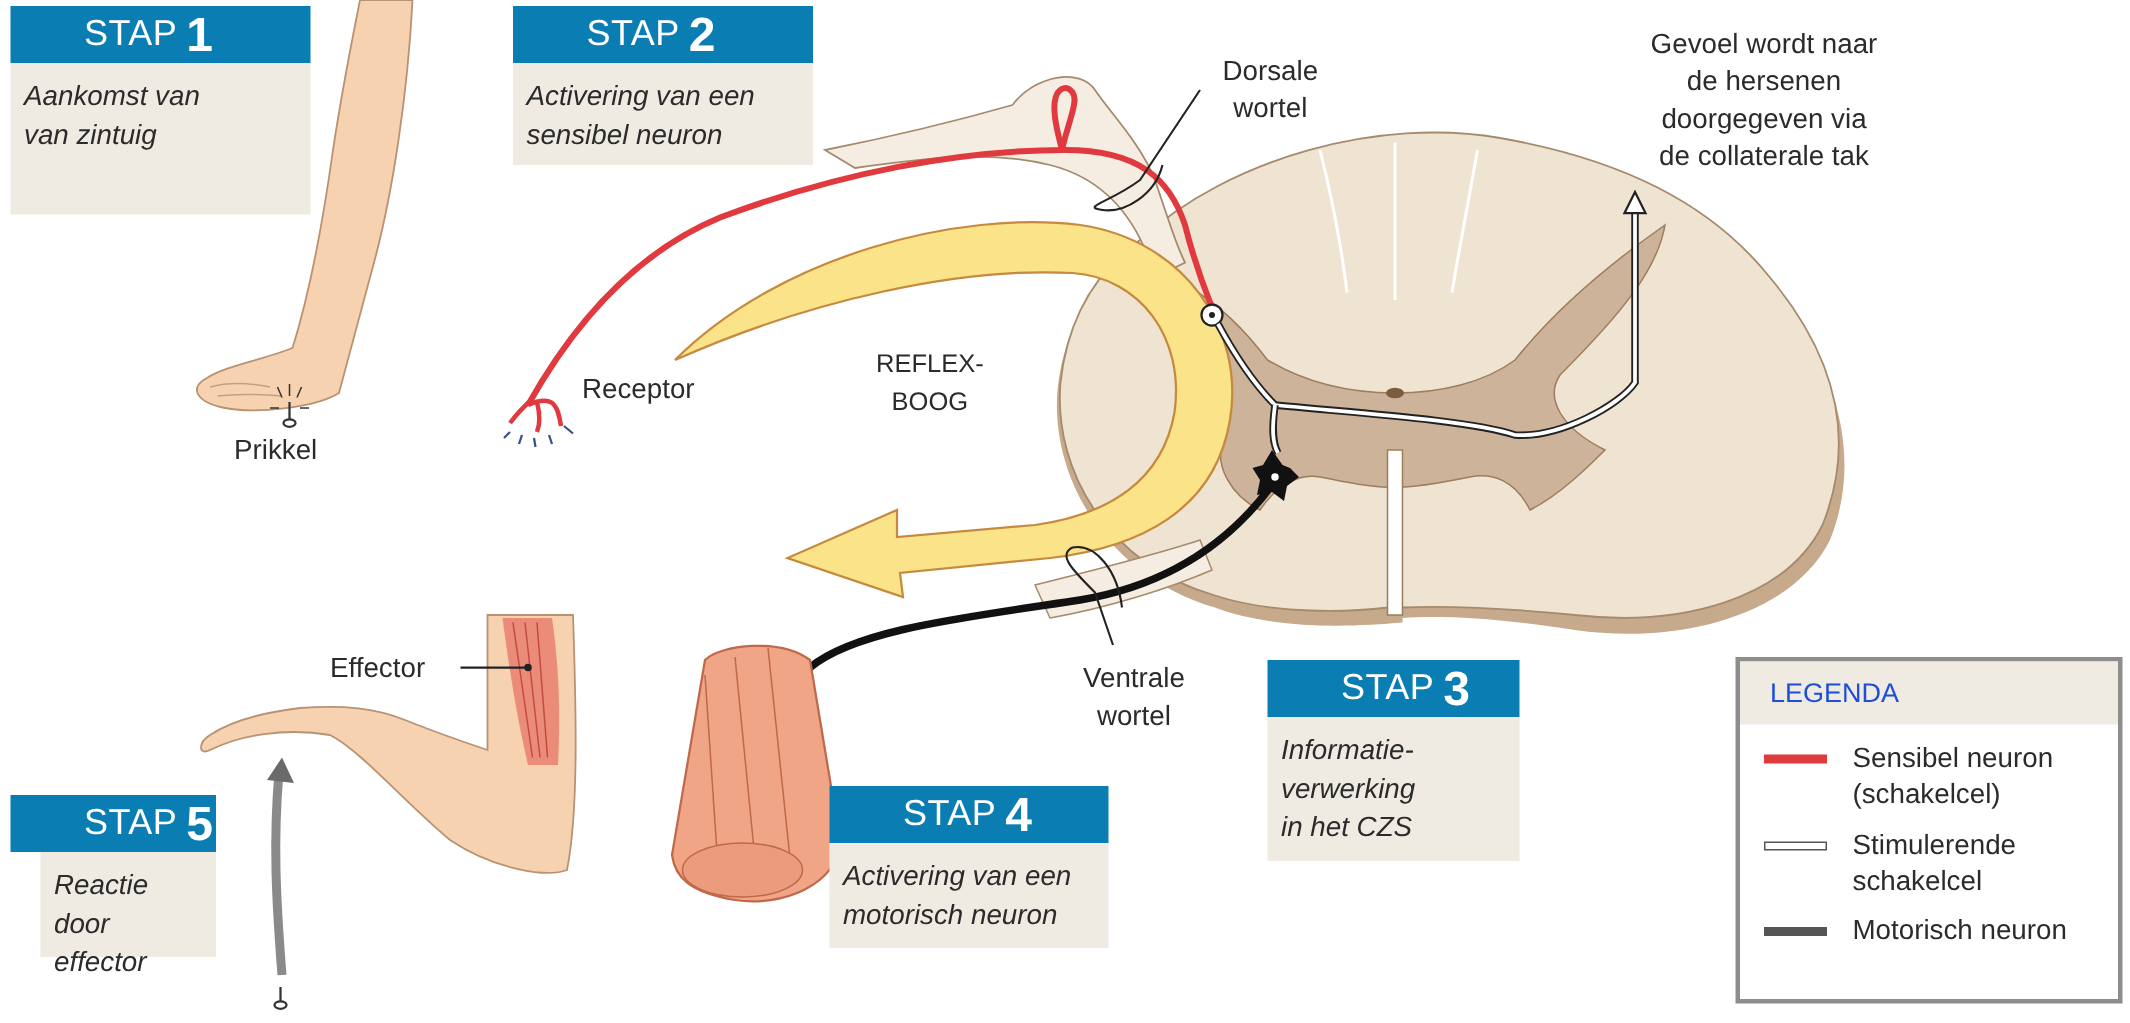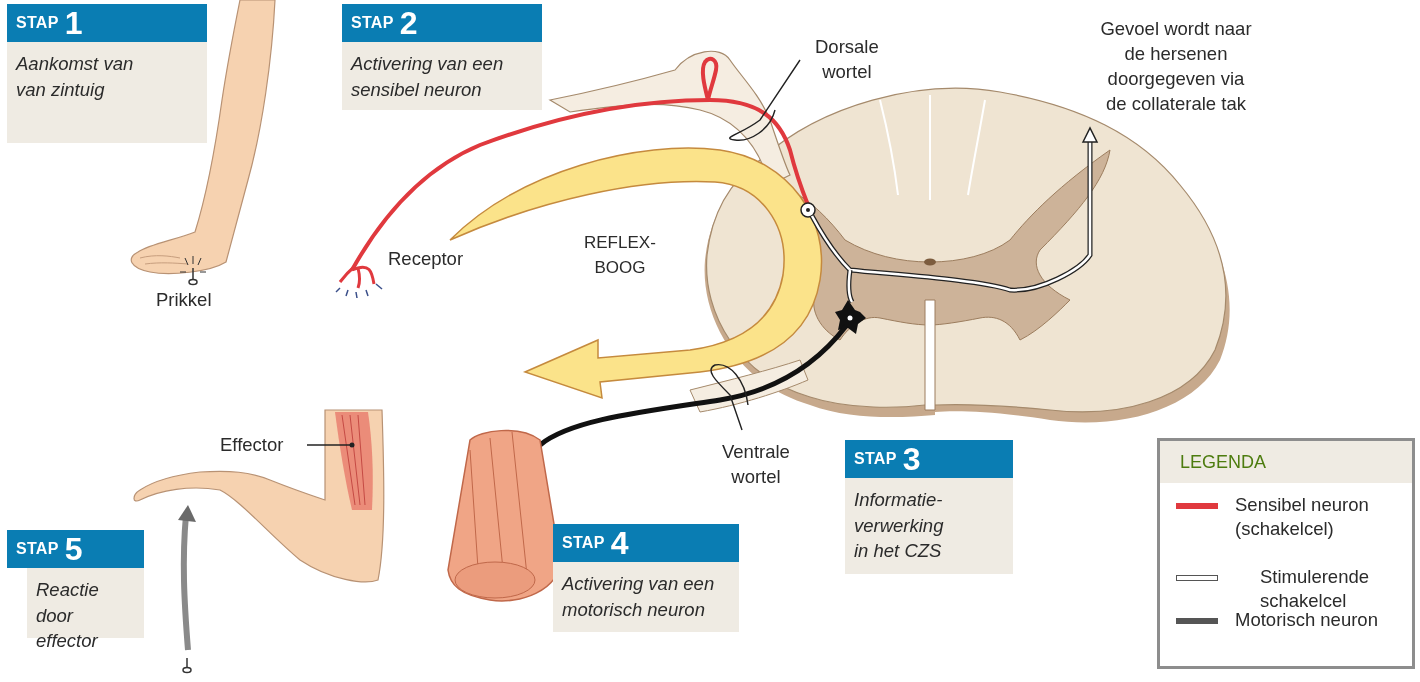--- a/index.html
+++ b/index.html
@@ -1,31 +1,31 @@
 <!DOCTYPE html>
 <html><head>
 <meta charset="utf-8">
 <style>
   html, body { margin: 0; padding: 0; background: #ffffff; }
   body { width: 1420px; height: 682px; position: relative; overflow: hidden;
          font-family: "Liberation Sans", "DejaVu Sans", sans-serif; color: #2a2a2a; }
   .stap { position: absolute; }
   .stap-head { background: #0a7db3; color: #fff; height: 38px; display: flex; align-items: center;
                padding-left: 9px; box-sizing: border-box; }
-  .stap-word { font-weight: bold; font-size: 16px; letter-spacing: 0.3px; }
+  .stap-word { font-weight: normal; font-size: 24px; letter-spacing: 0.3px; margin-left: 40px; }
   .stap-num { font-weight: bold; font-size: 32px; margin-left: 6px; line-height: 1; }
   .stap-body { background: #efebe3; font-size: 18.5px; line-height: 25.5px; padding: 9px 9px 10px 9px;
                box-sizing: border-box; color: #2b2b2b; font-style: italic; }
   .lbl { position: absolute; font-size: 18.5px; line-height: 25px; color: #2b2b2b; white-space: nowrap; }
   .lbl.center { text-align: center; }
   svg.art { position: absolute; left: 0; top: 0; }
   .legend { position: absolute; left: 1157px; top: 438px; width: 258px; height: 231px;
             border: 3px solid #8d8d8d; box-sizing: border-box; background: #fff; }
   .legend-title { background: #efebe3; height: 42px; font-size: 18px; display: flex; align-items: center;
-                  padding-left: 20px; color: #4d7c0f; text-align: right; }
+                  padding-left: 20px; color: #1d4ed8; text-align: right; }
   .legend-row { position: absolute; left: 0; display: flex; align-items: flex-start; }
   .legend-swatch { width: 42px; height: 6px; margin-left: 16px; margin-right: 17px; margin-top: 10px; box-sizing: border-box; }
   .legend-text { font-size: 18.5px; line-height: 24px; color: #2b2b2b; }
 </style>
 </head>
 <body>
 
 <svg class="art" width="1420" height="682" viewBox="0 0 1420 682">
 
   <g>
@@ -217,21 +217,21 @@
 
 <div class="legend">
   <div class="legend-title">LEGENDA</div>
   <div class="legend-row" style="top:52px;">
     <div class="legend-swatch" style="background:#e0393e;"></div>
     <div class="legend-text">
       <div>Sensibel neuron</div>
       <div>(schakelcel)</div>
     </div>
   </div>
-  <div class="legend-row" style="top:124px;gap:25px;">
+  <div class="legend-row" style="top:110px;">
     <div class="legend-swatch" style="background:#fff; border:1.5px solid #555;"></div>
     <div class="legend-text">
       <div>Stimulerende</div>
       <div>schakelcel</div>
     </div>
   </div>
   <div class="legend-row" style="top:167px;">
     <div class="legend-swatch" style="background:#555;"></div>
     <div class="legend-text">
       <div>Motorisch neuron</div>

